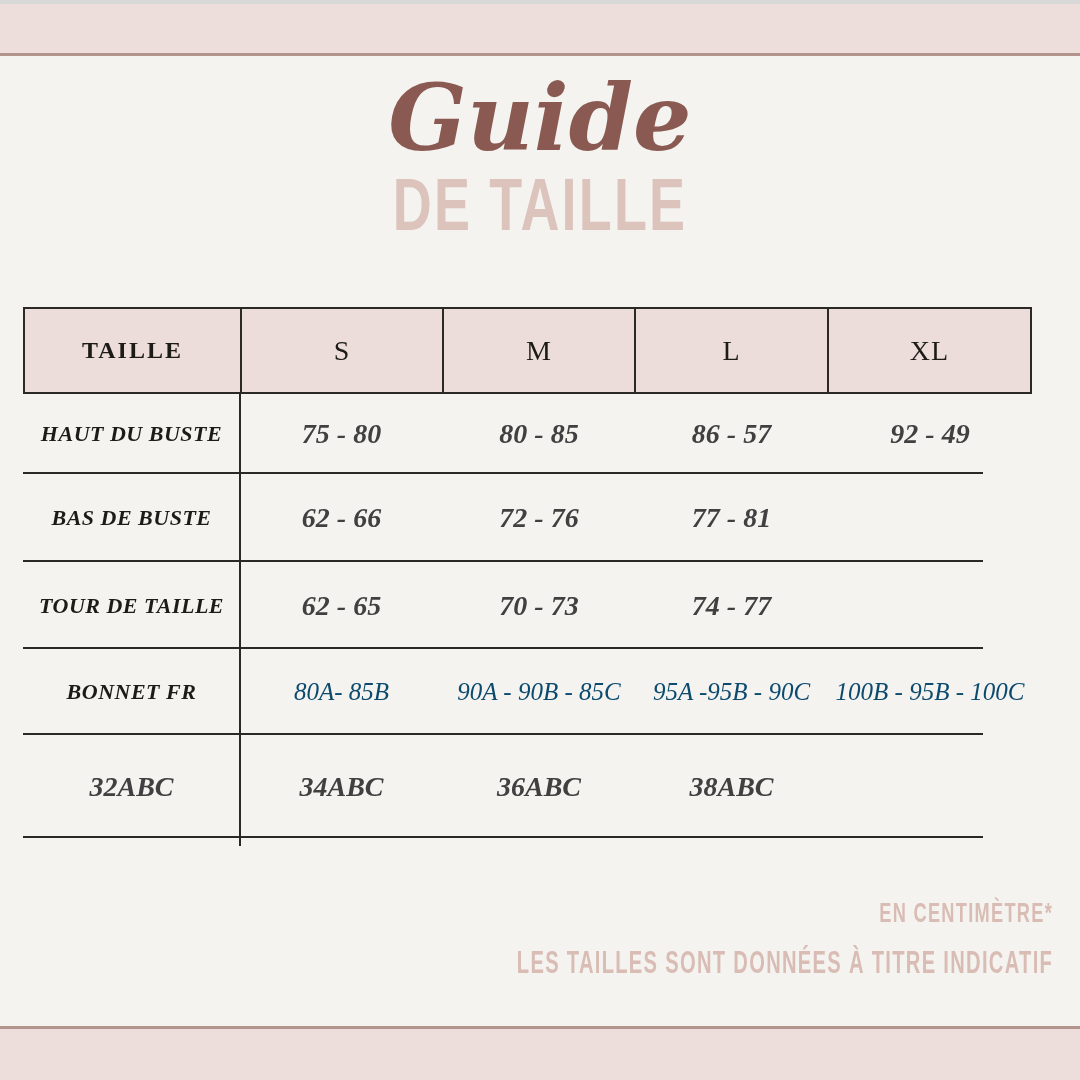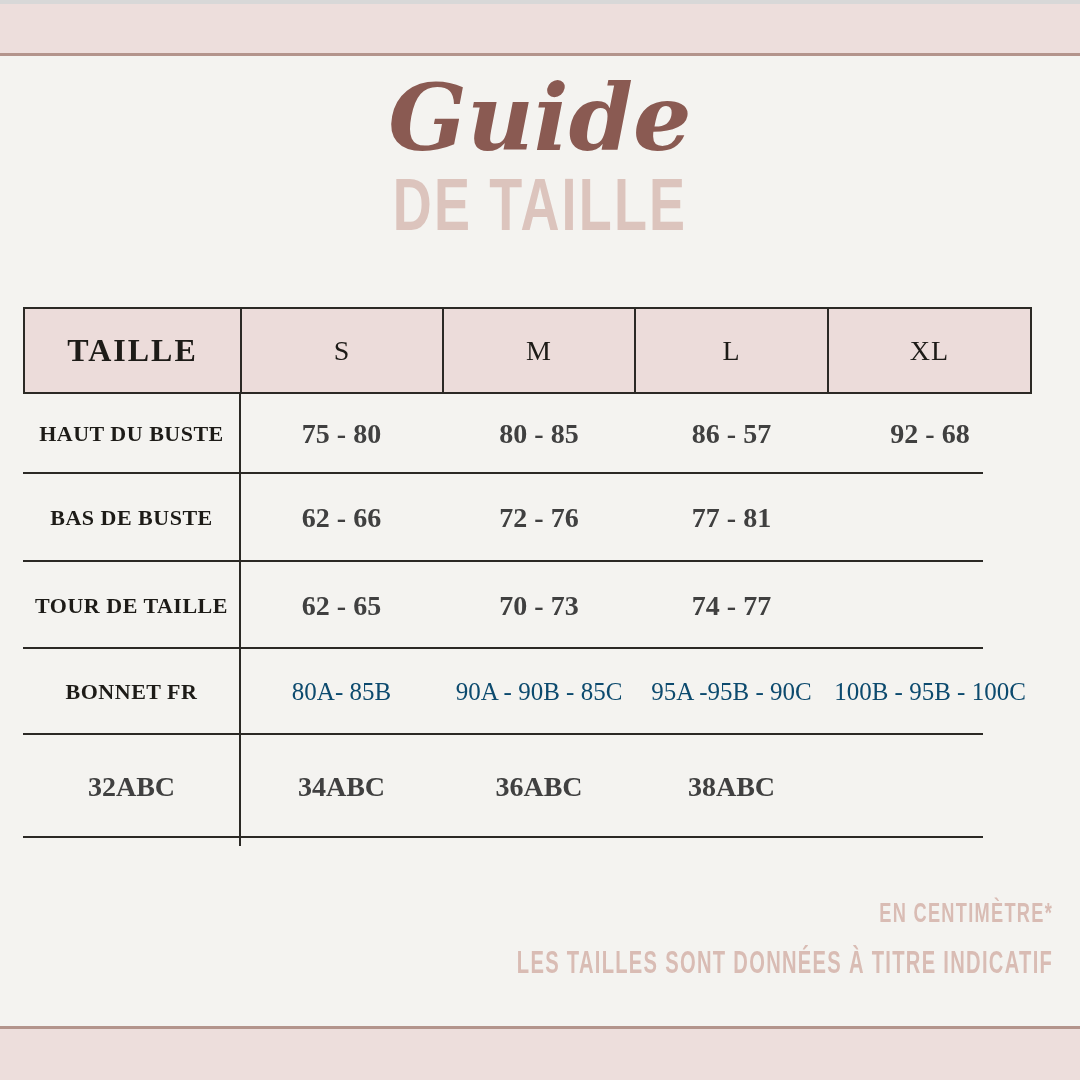--- a/index.html
+++ b/index.html
@@ -31,35 +31,35 @@
   .size-header{
     position:absolute;left:23px;top:303px;width:1009px;height:87px;
     background:#ecdcda;border:2px solid #2b2925;box-sizing:border-box;
     display:grid;grid-template-columns:215px 202px 192px 193px 203px;
   }
   .size-header .hcell{
     display:flex;align-items:center;justify-content:center;
     font-size:28px;letter-spacing:1px;color:#1d1b17;
   }
   .size-header .hcell + .hcell{border-left:2px solid #2b2925;}
-  .size-header .hcell.first{font-weight:bold;font-size:32px;letter-spacing:2px;}
+  .size-header .hcell.first{font-weight:bold;font-size:24px;letter-spacing:2px;}
 
   
   .size-body{position:absolute;left:23px;top:390px;width:1009px;}
   .t-row{
     position:relative;display:grid;
     grid-template-columns:217px 203px 192px 193px 204px;
     align-items:center;
   }
   .t-row::after{ 
     content:"";position:absolute;left:0;bottom:0;width:960px;height:2px;
     background:#2b2925;
   }
   .r1{height:80px;} .r2{height:88px;} .r3{height:87px;} .r4{height:86px;} .r5{height:103px;}
-  .t-cell{display:flex;align-items:center;justify-content:center;text-align:left;}
+  .t-cell{display:flex;align-items:center;justify-content:center;text-align:left;font-style:italic;}
   .row-label{font-weight:bold;font-size:22px;letter-spacing:0.5px;color:#1d1b17;}
   .val-b{font-weight:bold;font-size:28px;color:#404040;}
   .val-r{font-weight:normal;font-size:25px;color:#0c4a6e;}
   .vline{ 
     position:absolute;left:216px;top:0;width:2px;height:452px;background:#2b2925;
   }
 
   
   .footer{
     position:absolute;top:893px;right:27px;text-align:right;
@@ -88,21 +88,21 @@
   </div>
 
   <div class="size-body">
     <div class="vline"></div>
 
     <div class="t-row r1">
       <div class="t-cell row-label">HAUT DU BUSTE</div>
       <div class="t-cell val-b">75 - 80</div>
       <div class="t-cell val-b">80 - 85</div>
       <div class="t-cell val-b">86 - 57</div>
-      <div class="t-cell val-b">92 - 68</div>
+      <div class="t-cell val-b">92 - 49</div>
     </div>
 
     <div class="t-row r2">
       <div class="t-cell row-label">BAS DE BUSTE</div>
       <div class="t-cell val-b">62 - 66</div>
       <div class="t-cell val-b">72 - 76</div>
       <div class="t-cell val-b">77 - 81</div>
     </div>
 
     <div class="t-row r3">

